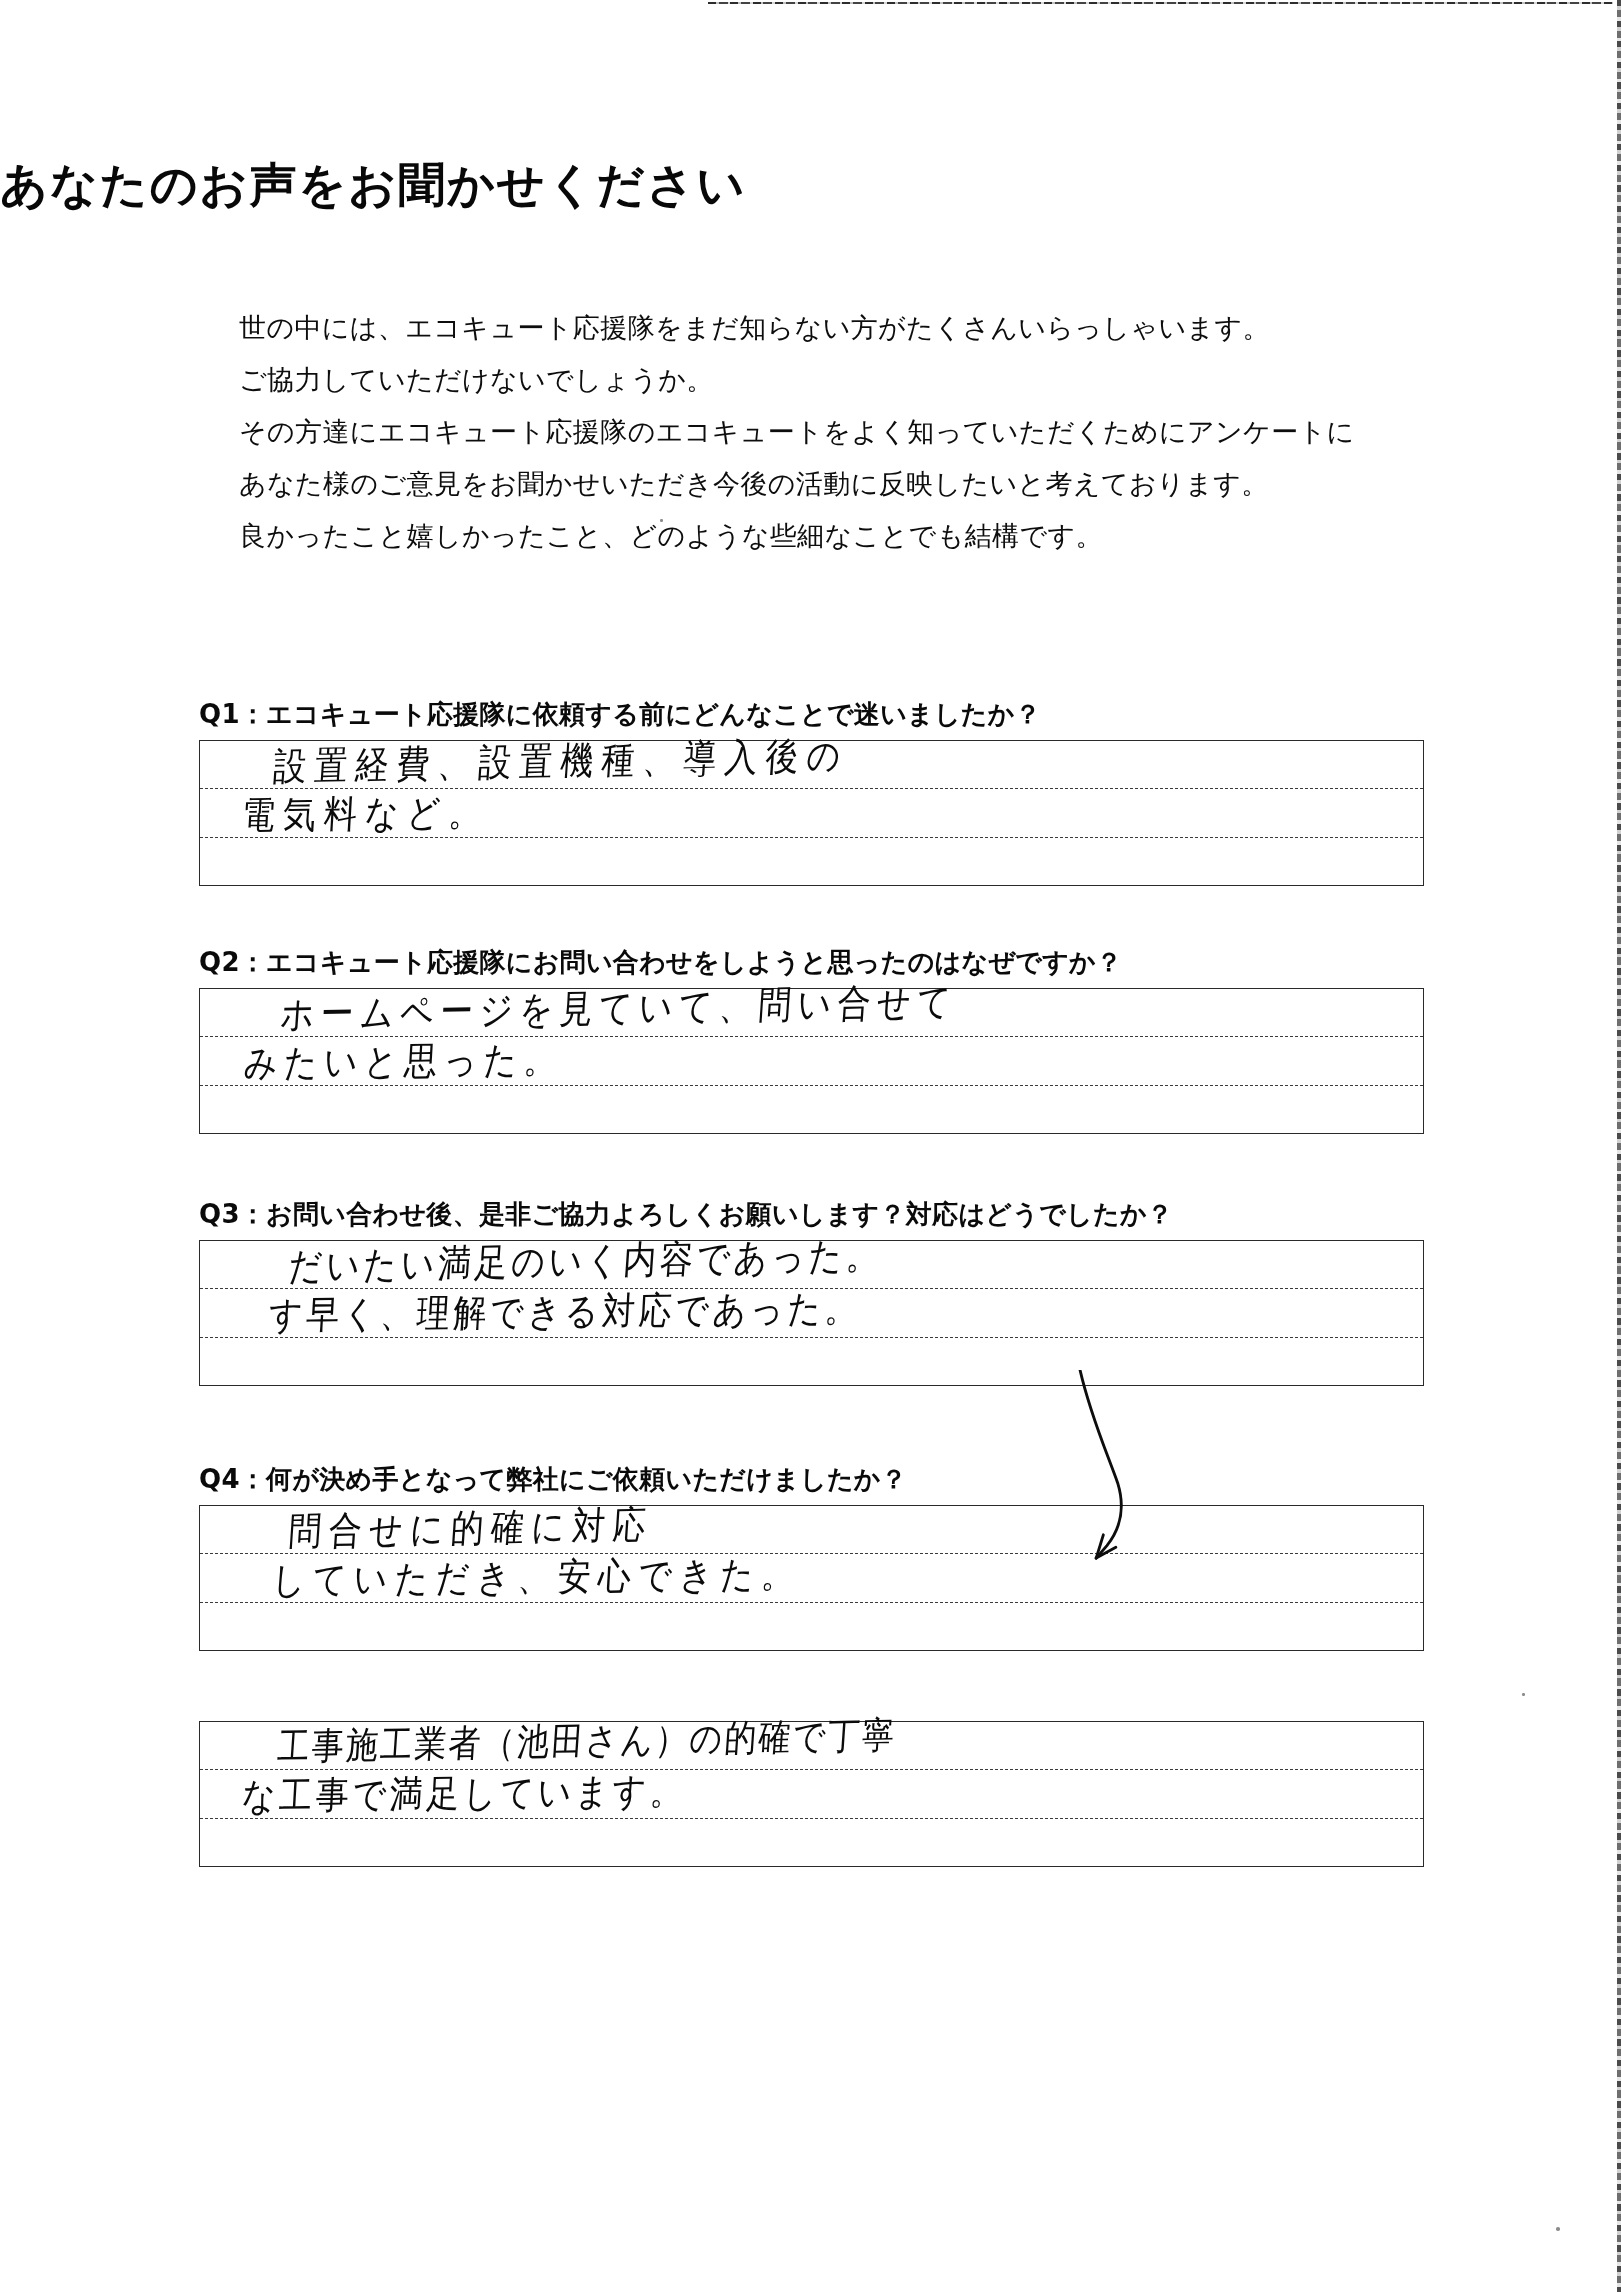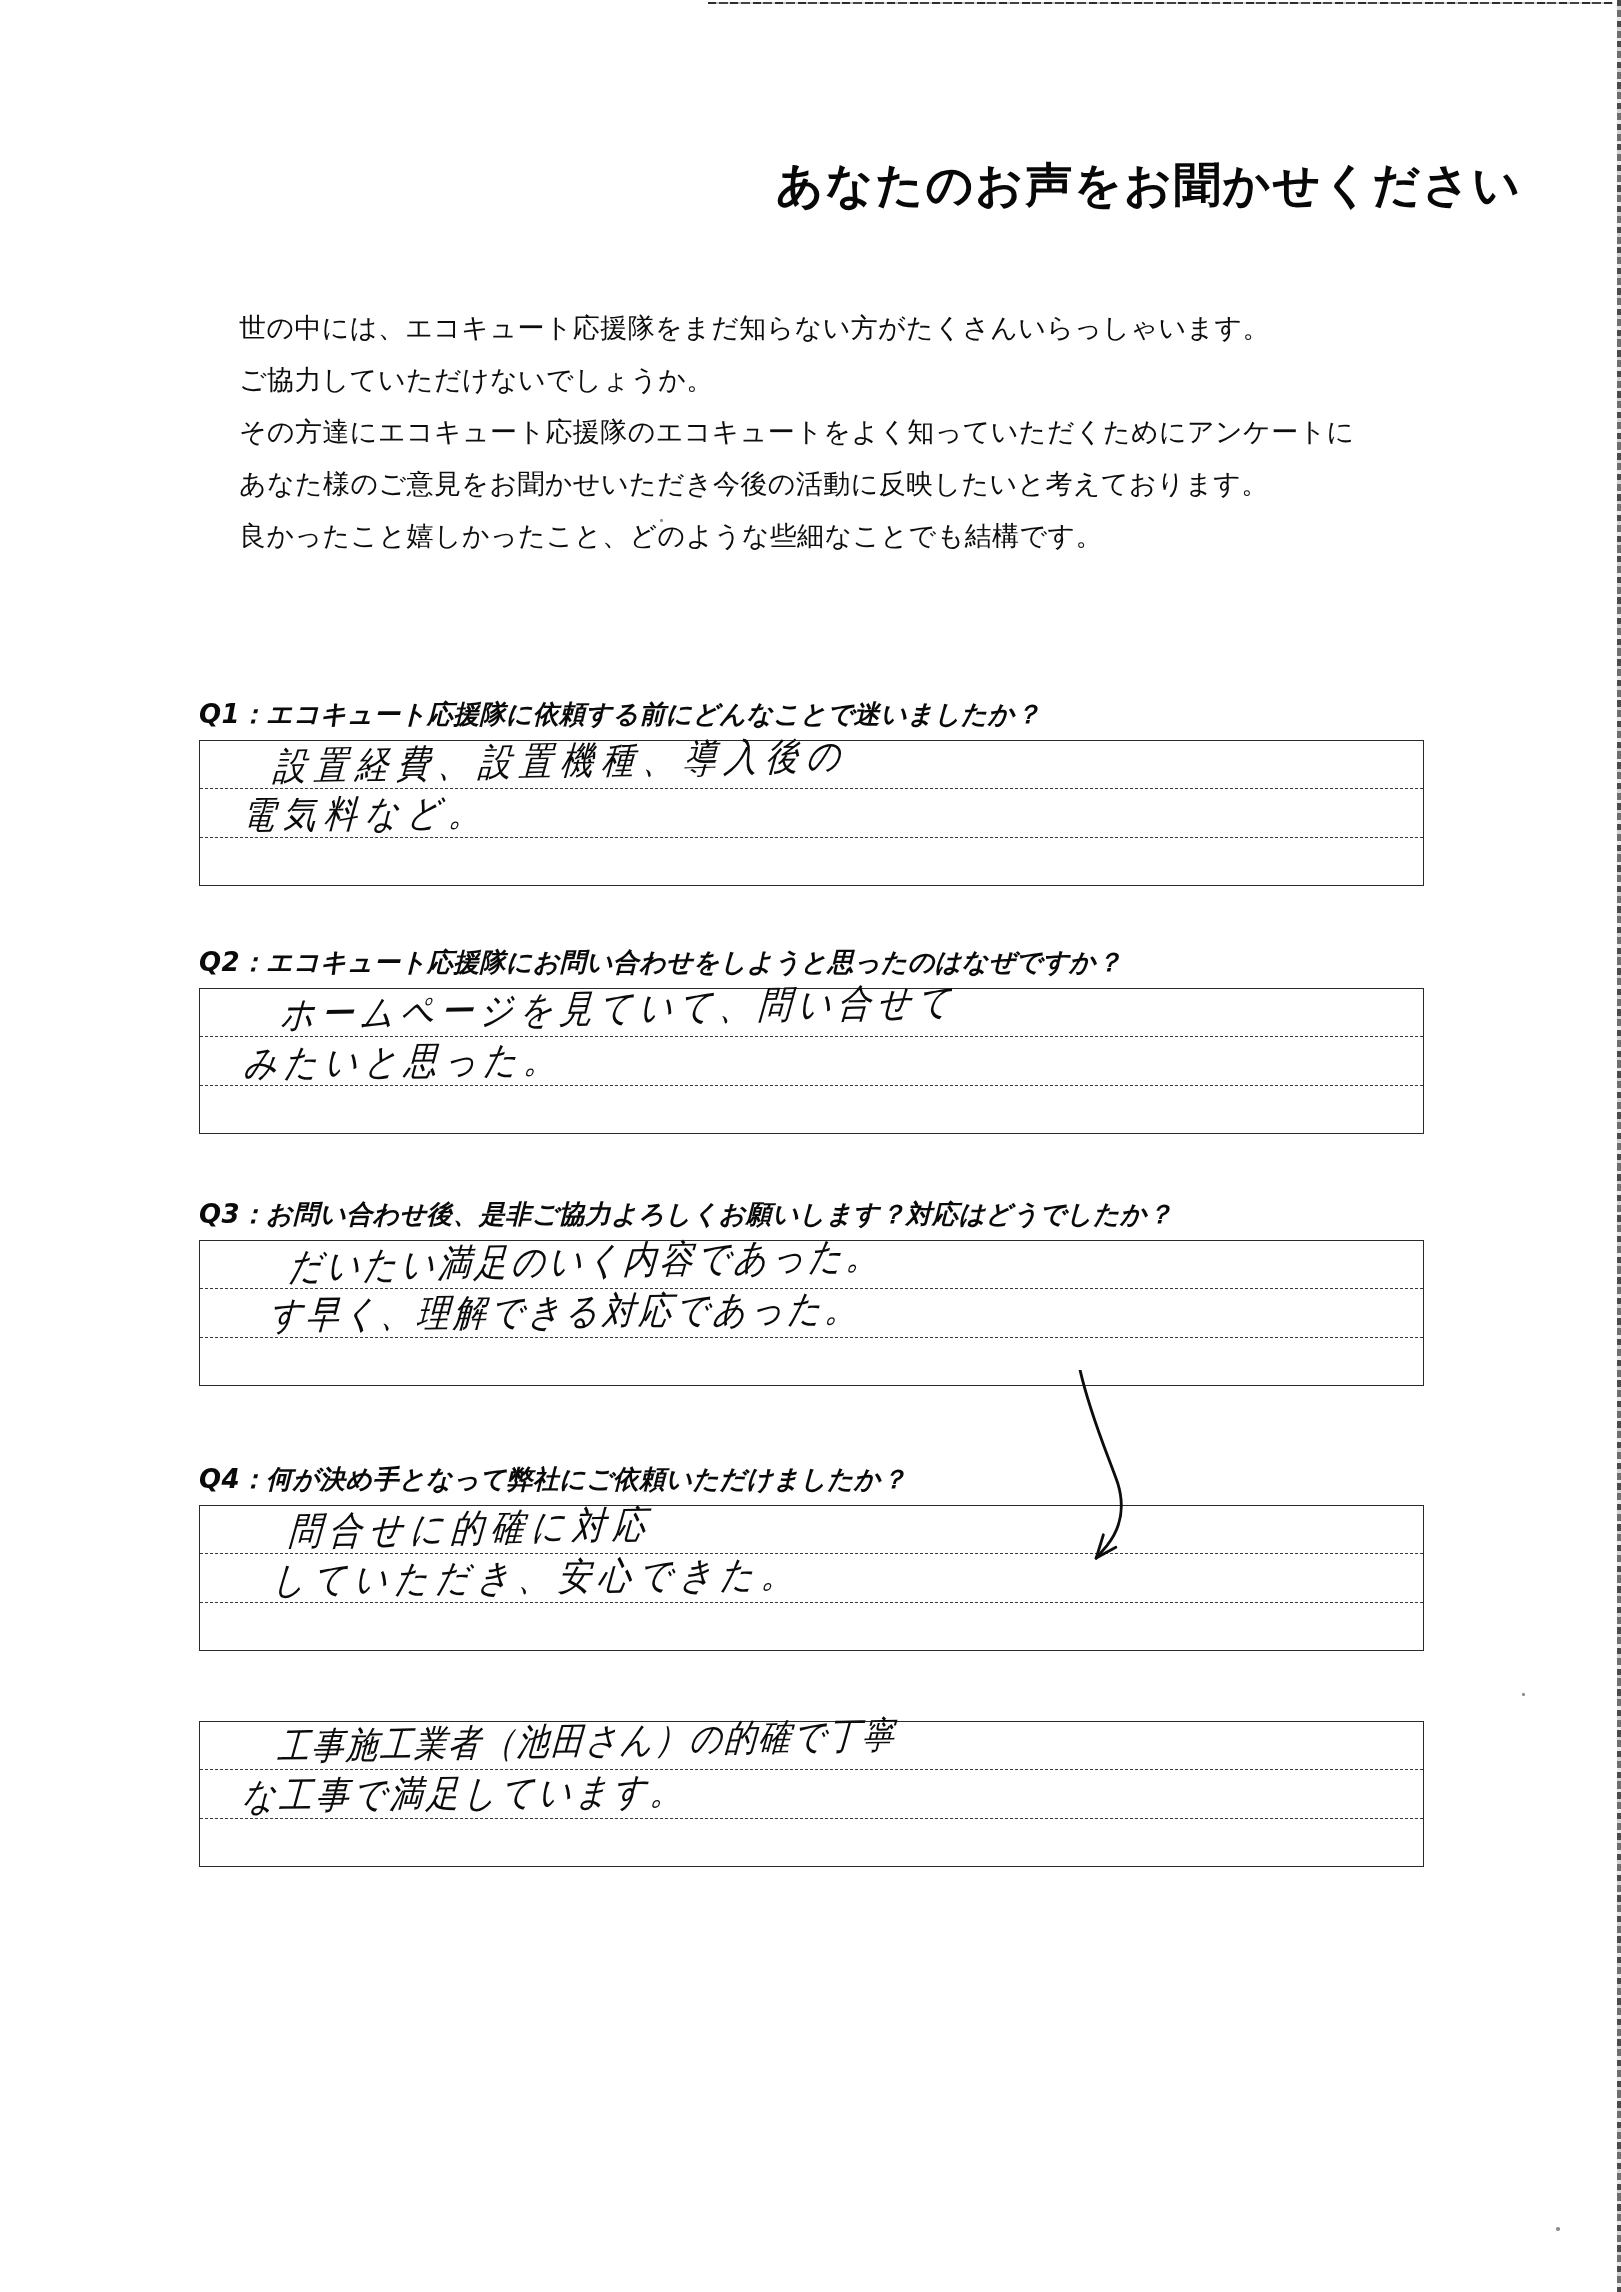--- a/index.html
+++ b/index.html
@@ -59,21 +59,21 @@
     top: 0;
     width: 1522px;
     height: 2293px;
   }
 
   .doc-title {
     position: absolute;
     left: 0;
     top: 159px;
     width: 1522px;
-    text-align: right;
+    text-align: left;
     font-size: 47px;
     font-weight: bold;
     letter-spacing: 1.8px;
     color: #080808;
     line-height: 1.1;
   }
 
   .intro {
     position: absolute;
     left: 199px;
@@ -87,21 +87,20 @@
     letter-spacing: 0.4px;
     white-space: nowrap;
     margin-left: 40px;
   }
 
   
   .qblock {
     position: absolute;
     left: 199px;
     width: 1236px;
-    font-style: italic;
   }
   .q-label {
     font-size: 26px;
     font-weight: bold;
     color: #0a0a0a;
     letter-spacing: 0.3px;
     white-space: nowrap;
     margin-bottom: 8px;
   }
 

